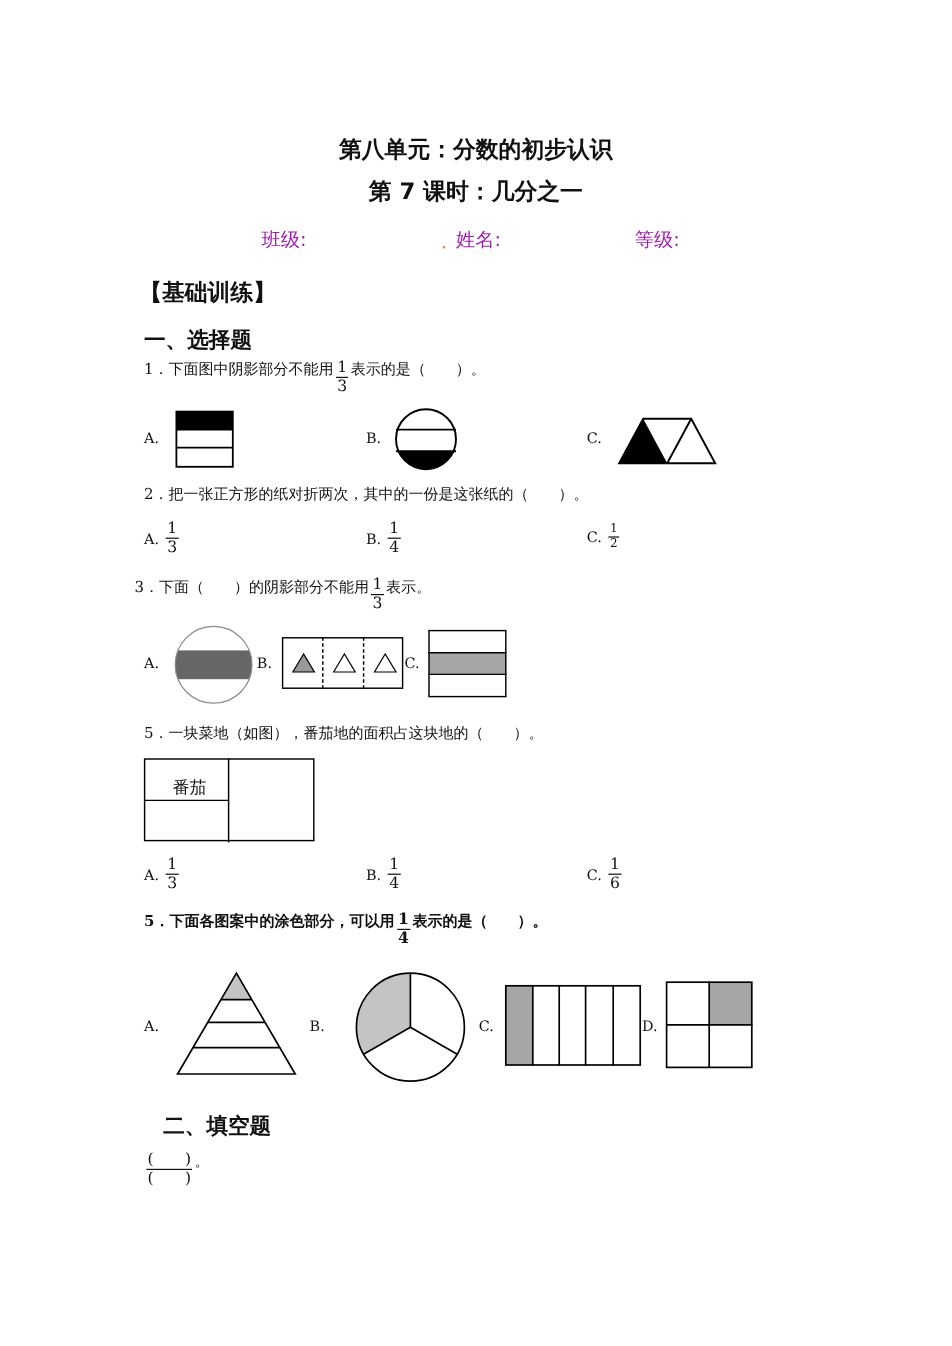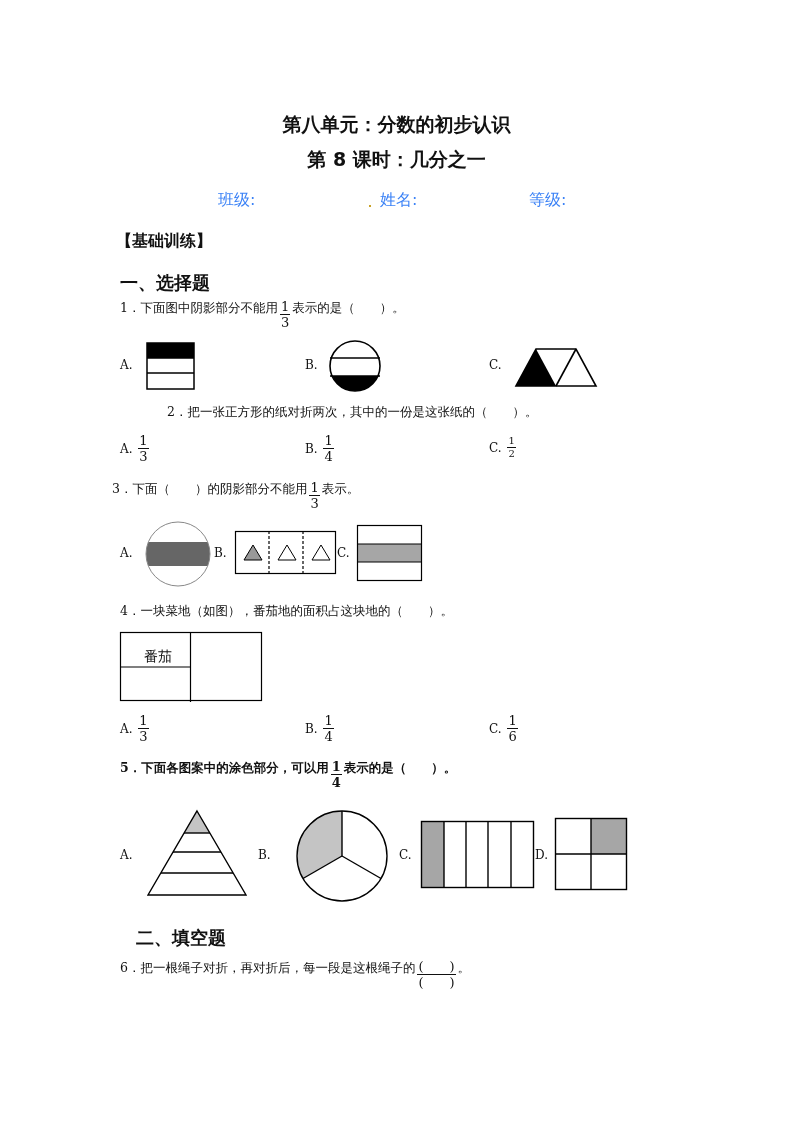--- a/index.html
+++ b/index.html
@@ -1,37 +1,37 @@
 <!DOCTYPE html>
 <html><head>
 <meta charset="utf-8">
 <style>
   html, body { margin:0; padding:0; background:#ffffff; }
   body { width:793px; height:1122px; position:relative; overflow:hidden; color:#111; font-family:"DejaVu Serif","Liberation Serif",serif; }
   .abs { position:absolute; }
   .title { font-family:"DejaVu Sans","Liberation Sans",sans-serif; font-weight:bold; font-size:19px; left:0; width:793px; text-align:center; }
-  .info { font-size:16px; font-family:"DejaVu Sans","Liberation Sans",sans-serif; color:#3b82f6; }
-  .sec { font-family:"DejaVu Sans","Liberation Sans",sans-serif; font-weight:bold; font-size:16px; }
+  .info { font-size:16px; font-family:"DejaVu Sans","Liberation Sans",sans-serif; color:#a21caf; }
+  .sec { font-family:"DejaVu Sans","Liberation Sans",sans-serif; font-weight:bold; font-size:19px; }
   .sub { font-family:"DejaVu Sans","Liberation Sans",sans-serif; font-weight:bold; font-size:18px; }
   .q { font-size:12.5px; white-space:nowrap; display:flex; align-items:flex-start; }
   .opt { font-size:12px; display:flex; align-items:center; }
   .frac { display:inline-flex; flex-direction:column; align-items:center; margin:0 2px; line-height:1; vertical-align:middle; }
   .frac .n { font-size:13px; padding:0 1px; }
   .frac .bar { width:100%; min-width:8px; border-top:1px solid #111; margin:1px 0; }
   .frac .d { font-size:13px; padding:0 1px; }
   .frac.sm .n, .frac.sm .d { font-size:10px; }
   svg { position:absolute; overflow:visible; }
   .dot { width:2px; height:2px; background:#c9a227; }
   .fig-label { font-family:"DejaVu Sans","Liberation Sans",sans-serif; font-size:14px; }
 </style>
 </head>
 <body>
 
 <div class="abs title" style="top:112px;">第八单元：分数的初步认识</div>
-<div class="abs title" style="top:147px;">第 8 课时：几分之一</div>
+<div class="abs title" style="top:147px;">第 7 课时：几分之一</div>
 <div class="abs info" style="left:218px; top:190px;">班级:</div>
 <div class="abs dot" style="left:369px; top:205px;"></div>
 <div class="abs info" style="left:380px; top:190px;">姓名:</div>
 <div class="abs info" style="left:529px; top:190px;">等级:</div>
 
 <div class="abs sec" style="left:116px; top:231px;">【基础训练】</div>
 <div class="abs sub" style="left:120px; top:271px;">一、选择题</div>
 
 <div class="abs q" style="left:120px; top:300px;">
   <span>1．下面图中阴影部分不能用</span>
@@ -61,21 +61,21 @@
   <line x1="2" y1="18" x2="52" y2="18" stroke="#000" stroke-width="1.6"></line>
   <line x1="2" y1="36" x2="52" y2="36" stroke="#000" stroke-width="1.6"></line>
 </svg>
 <div class="abs opt" style="left:489px; top:358px;">C.</div>
 <svg style="left:515px; top:347px;" width="84" height="42">
   <polygon points="1,39 21,2 41,39" fill="#000"></polygon>
   <polygon points="1,39 21,2 61,2 81,39" fill="none" stroke="#000" stroke-width="1.6"></polygon>
   <line x1="41" y1="39" x2="61" y2="2" stroke="#000" stroke-width="1.6"></line>
 </svg>
 
-<div class="abs q" style="left:120px; top:404px;margin-left:47px;">2．把一张正方形的纸对折两次，其中的一份是这张纸的（　　）。</div>
+<div class="abs q" style="left:120px; top:404px;">2．把一张正方形的纸对折两次，其中的一份是这张纸的（　　）。</div>
 <div class="abs opt" style="left:120px; top:434px;">
   <span>A.</span>&nbsp;
   <span class="frac">
       <span class="n">1</span>
       <span class="bar"></span>
       <span class="d">3</span>
     </span>
 </div>
 <div class="abs opt" style="left:305px; top:434px;">
   <span>B.</span>&nbsp;
@@ -123,21 +123,21 @@
   <polygon points="77,29 86,14 95,29" fill="#fff" stroke="#000" stroke-width="1"></polygon>
 </svg>
 <div class="abs opt" style="left:337px; top:546px;">C.</div>
 <svg style="left:357px; top:525px;" width="66" height="57">
   <rect x="0.5" y="19" width="64" height="18" fill="#a6a6a6"></rect>
   <rect x="0.5" y="0.5" width="64" height="55" fill="none" stroke="#000" stroke-width="1.2"></rect>
   <line x1="0" y1="19" x2="65" y2="19" stroke="#000" stroke-width="1.2"></line>
   <line x1="0" y1="37" x2="65" y2="37" stroke="#000" stroke-width="1.2"></line>
 </svg>
 
-<div class="abs q" style="left:120px; top:603px;">4．一块菜地（如图），番茄地的面积占这块地的（　　）。</div>
+<div class="abs q" style="left:120px; top:603px;">5．一块菜地（如图），番茄地的面积占这块地的（　　）。</div>
 <svg style="left:120px; top:632px;" width="143" height="70">
   <rect x="0.5" y="0.5" width="141" height="68" fill="none" stroke="#000" stroke-width="1.2"></rect>
   <line x1="70.5" y1="0" x2="70.5" y2="70" stroke="#000" stroke-width="1.2"></line>
   <line x1="0" y1="35" x2="71" y2="35" stroke="#000" stroke-width="1.2"></line>
 </svg>
 <div class="abs fig-label" style="left:144px; top:648px;">番茄</div>
 <div class="abs opt" style="left:120px; top:714px;">
   <span>A.</span>&nbsp;
   <span class="frac">
       <span class="n">1</span>
@@ -200,20 +200,19 @@
 <svg style="left:555px; top:818px;" width="73" height="73">
   <rect x="36" y="0.5" width="35.5" height="35.5" fill="#a6a6a6"></rect>
   <rect x="0.5" y="0.5" width="71" height="71" fill="none" stroke="#000" stroke-width="1.4"></rect>
   <line x1="36" y1="0" x2="36" y2="72" stroke="#000" stroke-width="1.4"></line>
   <line x1="0" y1="36" x2="72" y2="36" stroke="#000" stroke-width="1.4"></line>
 </svg>
 
 <div class="abs sub" style="left:136px; top:926px;">二、填空题</div>
 
 <div class="abs q" style="left:120px; top:960px;">
-  <span>6．把一根绳子对折，再对折后，每一段是这根绳子的</span>
   <span class="frac">
       <span class="n">(　　)</span>
       <span class="bar"></span>
       <span class="d">(　　)</span>
     </span>
   <span>。</span>
 </div>
 
 </body></html>

